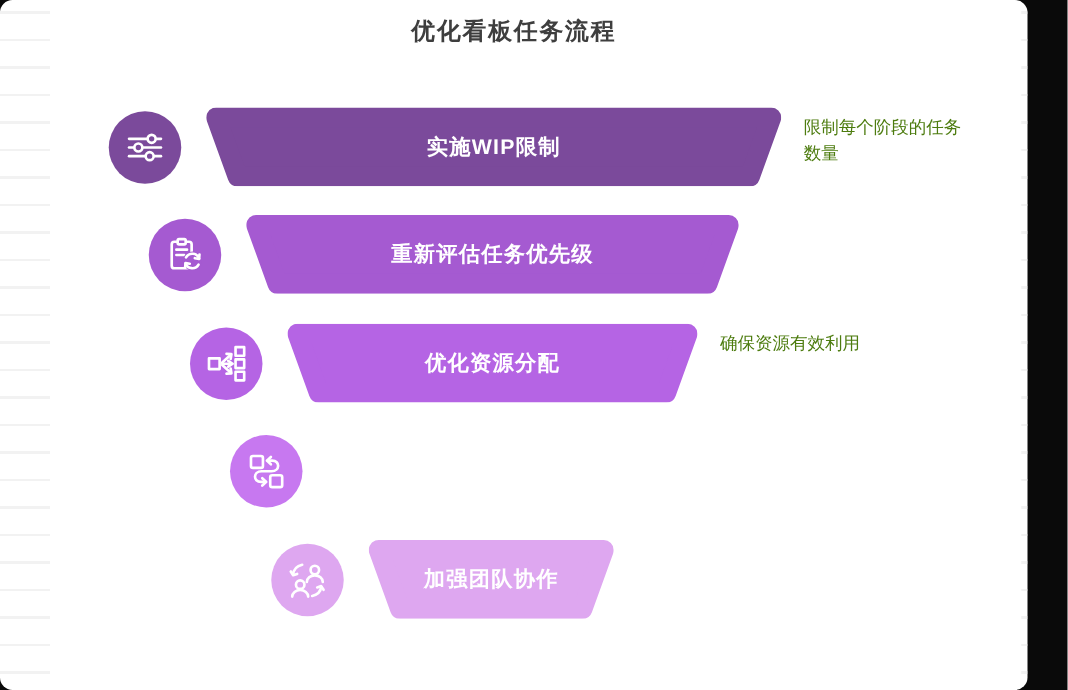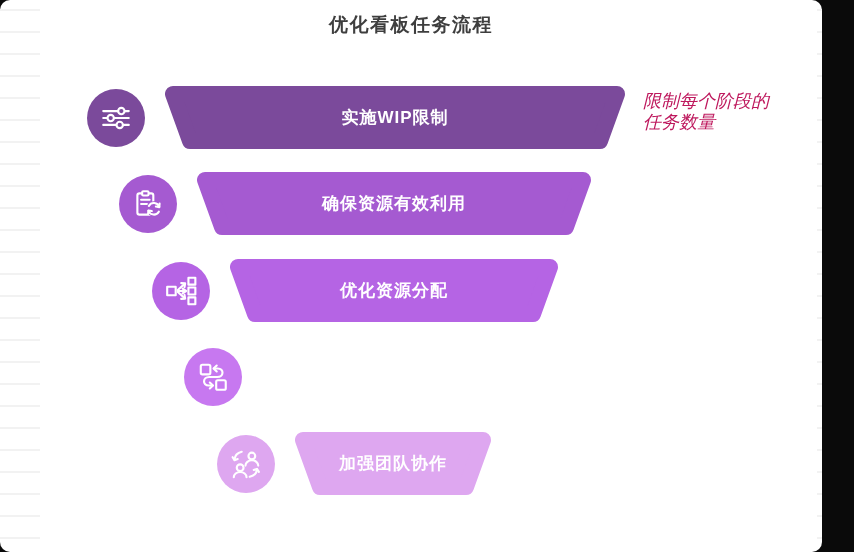--- a/index.html
+++ b/index.html
@@ -16,21 +16,21 @@
   .s3{left:184px;top:345px;} .s4{left:217px;top:432px;}
   .icon-circle{width:58px;height:58px;border-radius:50%;flex:0 0 auto;
     display:flex;align-items:center;justify-content:center;}
   .icon-circle svg{width:34px;height:34px;display:block;}
   .glyph{fill:none;stroke:#ffffff;stroke-width:2;stroke-linecap:round;stroke-linejoin:round;}
   .bar-wrap{position:relative;margin-left:20px;height:63px;flex:0 0 auto;}
   svg.bar{display:block;height:63px;}
   .bar-label{position:absolute;left:0;top:0;right:0;bottom:0;display:flex;align-items:center;justify-content:center;
     color:#ffffff;font-weight:700;font-size:17px;letter-spacing:1px;white-space:nowrap;}
   .desc{margin-left:18px;align-self:flex-start;margin-top:5px;
-    font-size:18px;line-height:21px;color:#be185d;width:162px;font-style:italic;}
+    font-size:14px;line-height:21px;color:#4d7c0f;width:162px;}
   .s0 .desc{width:134px;}
 </style>
 </head>
 <body style="background: rgb(10, 10, 10);">
 
 <div class="page">
   <div class="ruled ruled-left"></div>
   <div class="ruled ruled-right"></div>
 
   <div class="title">优化看板任务流程</div>
@@ -66,21 +66,21 @@
         <path d="M 16.8,17.8 A 5.4,5.4 0 0 1 26.6,18.65"></path>
         <polyline points="26.9,15.6 26.6,18.9 23.4,18.4"></polyline>
         <path d="M 26.2,23.2 A 5.4,5.4 0 0 1 16.4,22.35"></path>
         <polyline points="16.1,25.4 16.4,22.1 19.6,22.6"></polyline>
       </svg>
     </div>
     <div class="bar-wrap">
       <svg class="bar" width="394" height="63" viewBox="0 0 394 63">
         <path class="paint-fill" d="M 8,8 L 386,8 L 369,55 L 25,55 Z" stroke-width="16" stroke-linejoin="round" fill="#a55ad1" stroke="#a55ad1"></path>
       </svg>
-      <div class="bar-label">确保资源有效利用</div>
+      <div class="bar-label">重新评估任务优先级</div>
     </div>
   </div>
 
   <div class="step s2">
     <div class="icon-circle" style="background: rgb(181, 100, 228);">
       <svg viewBox="0 0 32 32" class="glyph">
         <rect x="3" y="12" width="8" height="8"></rect>
         <rect x="23" y="3.5" width="6.5" height="6.5"></rect>
         <rect x="23" y="12.75" width="6.5" height="6.5"></rect>
         <rect x="23" y="22" width="6.5" height="6.5"></rect>
@@ -91,20 +91,21 @@
         <line x1="13" y1="17" x2="19" y2="22.4"></line>
         <polyline points="16.2,23.4 19.9,23.2 19.3,19.6"></polyline>
       </svg>
     </div>
     <div class="bar-wrap">
       <svg class="bar" width="328" height="63" viewBox="0 0 328 63">
         <path class="paint-fill" d="M 8,8 L 320,8 L 303,55 L 25,55 Z" stroke-width="16" stroke-linejoin="round" fill="#b564e4" stroke="#b564e4"></path>
       </svg>
       <div class="bar-label">优化资源分配</div>
     </div>
+    <div class="desc">确保资源有效利用</div>
   </div>
 
   <div class="step s3">
     <div class="icon-circle" style="background: rgb(199, 120, 240);">
       <svg viewBox="0 0 32 32" class="glyph">
         <rect x="4.5" y="4.5" width="9" height="9" rx="1.5"></rect>
         <rect x="19" y="19" width="9" height="9" rx="1.5"></rect>
         <path d="M 17,8 H 20.5 C 26.5,8 26.5,16 20,16 H 12.5 C 6,16 6,24 12,24 H 15.5"></path>
         <polyline points="19.5,5.2 16.5,8 19.5,10.8"></polyline>
         <polyline points="13,21.2 16,24 13,26.8"></polyline>

